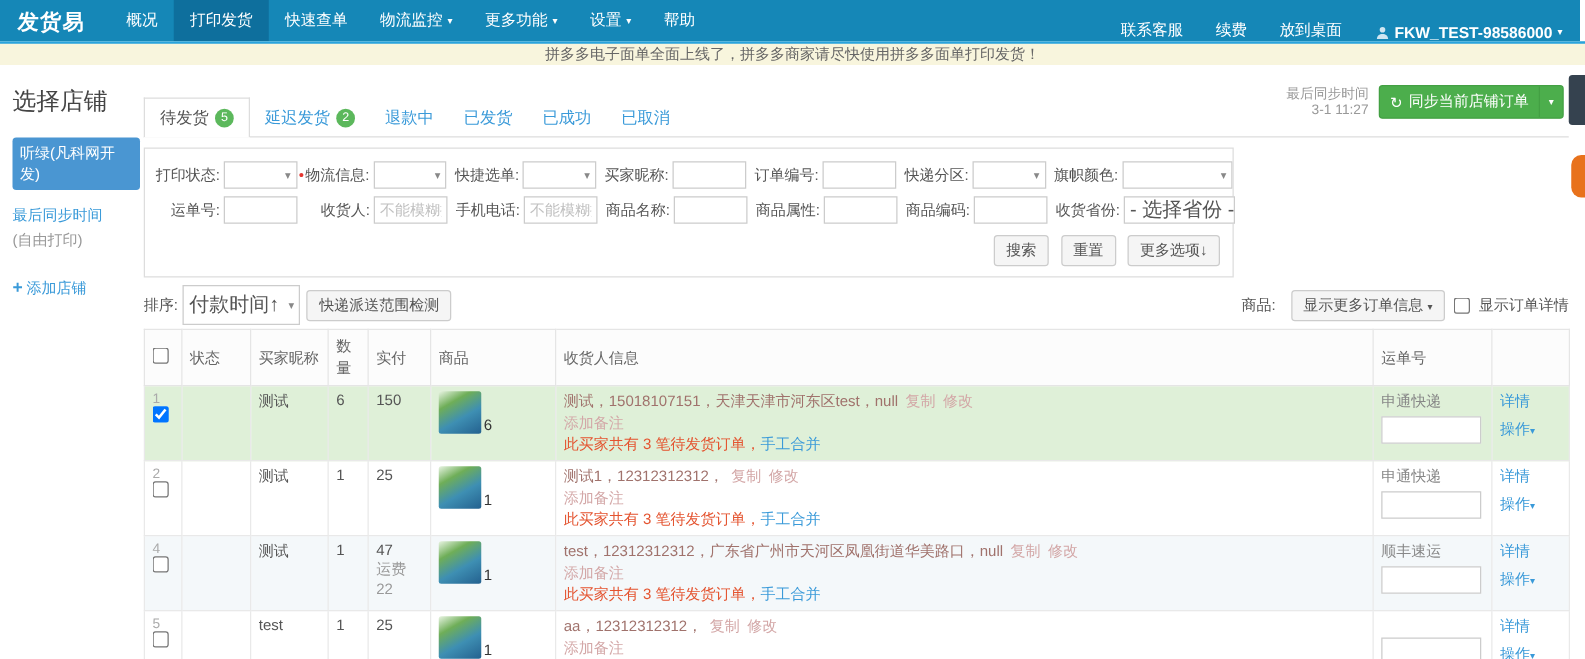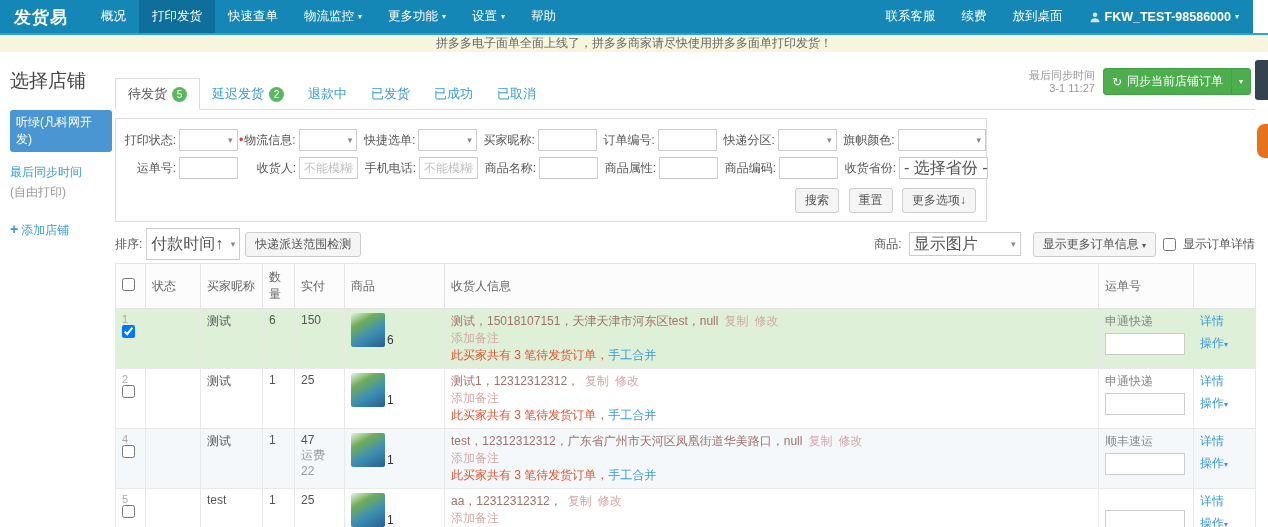--- a/index.html
+++ b/index.html
@@ -1,26 +1,26 @@
 <!DOCTYPE html>
 <html><head>
 <meta charset="utf-8">
 <style>
   * { margin:0; padding:0; box-sizing:border-box; }
   html,body { width:1268px; height:527px; overflow:hidden; background:#fff;
     font-family:"Liberation Sans","DejaVu Sans",sans-serif; }
   a { text-decoration:none; cursor:pointer; }
 
   
-  .topnav { position:absolute; top:0; left:0; right:15px; height:33px; background:#1587b7;
+  .topnav { position:absolute; top:0; left:0; right:4px; height:33px; background:#1587b7;
     display:flex; align-items:stretch; color:#fff; }
   .logo { font-size:17px; font-weight:bold; padding:6px 20px 0 14px; letter-spacing:1px; }
   .nav-item { padding:0 13px; font-size:12.5px; display:flex; align-items:center; gap:4px; cursor:pointer; }
   .nav-item.active { background:#0e6f9d; }
-  .nav-right { margin-left:auto; display:flex; align-items:center; }
+  .nav-right { margin-left:auto; display:flex; align-items:flex-end; }
   .caret { font-size:8px; line-height:1; }
   .account { font-weight:bold; padding-right:14px; }
   .person-ico { width:12px; height:12px; }
 
   
   .announce { position:absolute; top:33px; left:0; right:0; height:19px; background:#f8f5dd;
     border-top:2px solid #29a3dc; text-align:center; font-size:12px; color:#666; line-height:16px; }
 
   
   .sidebar { position:absolute; top:60px; left:0; width:112px; padding-left:10px; }
@@ -289,23 +289,20 @@
   </div>
 
   <div class="sort-row">
     <span>排序:</span>
     <div class="sel sort-sel">
         <span>付款时间↑</span>
       </div>
     <span class="btn-plain">快递派送范围检测</span>
     <div class="sort-right">
       <span>商品:</span>
-      <div class="sel prod-sel">
-          <span>显示图片</span>
-        </div>
       <span class="btn-plain"><span>显示更多订单信息</span> <span class="caret">▾</span></span>
       <input type="checkbox" style="">
       <span class="chk-lbl">显示订单详情</span>
     </div>
   </div>
 
   <table class="orders">
     <colgroup>
         <col style="width:30px">
         <col style="width:55px">

